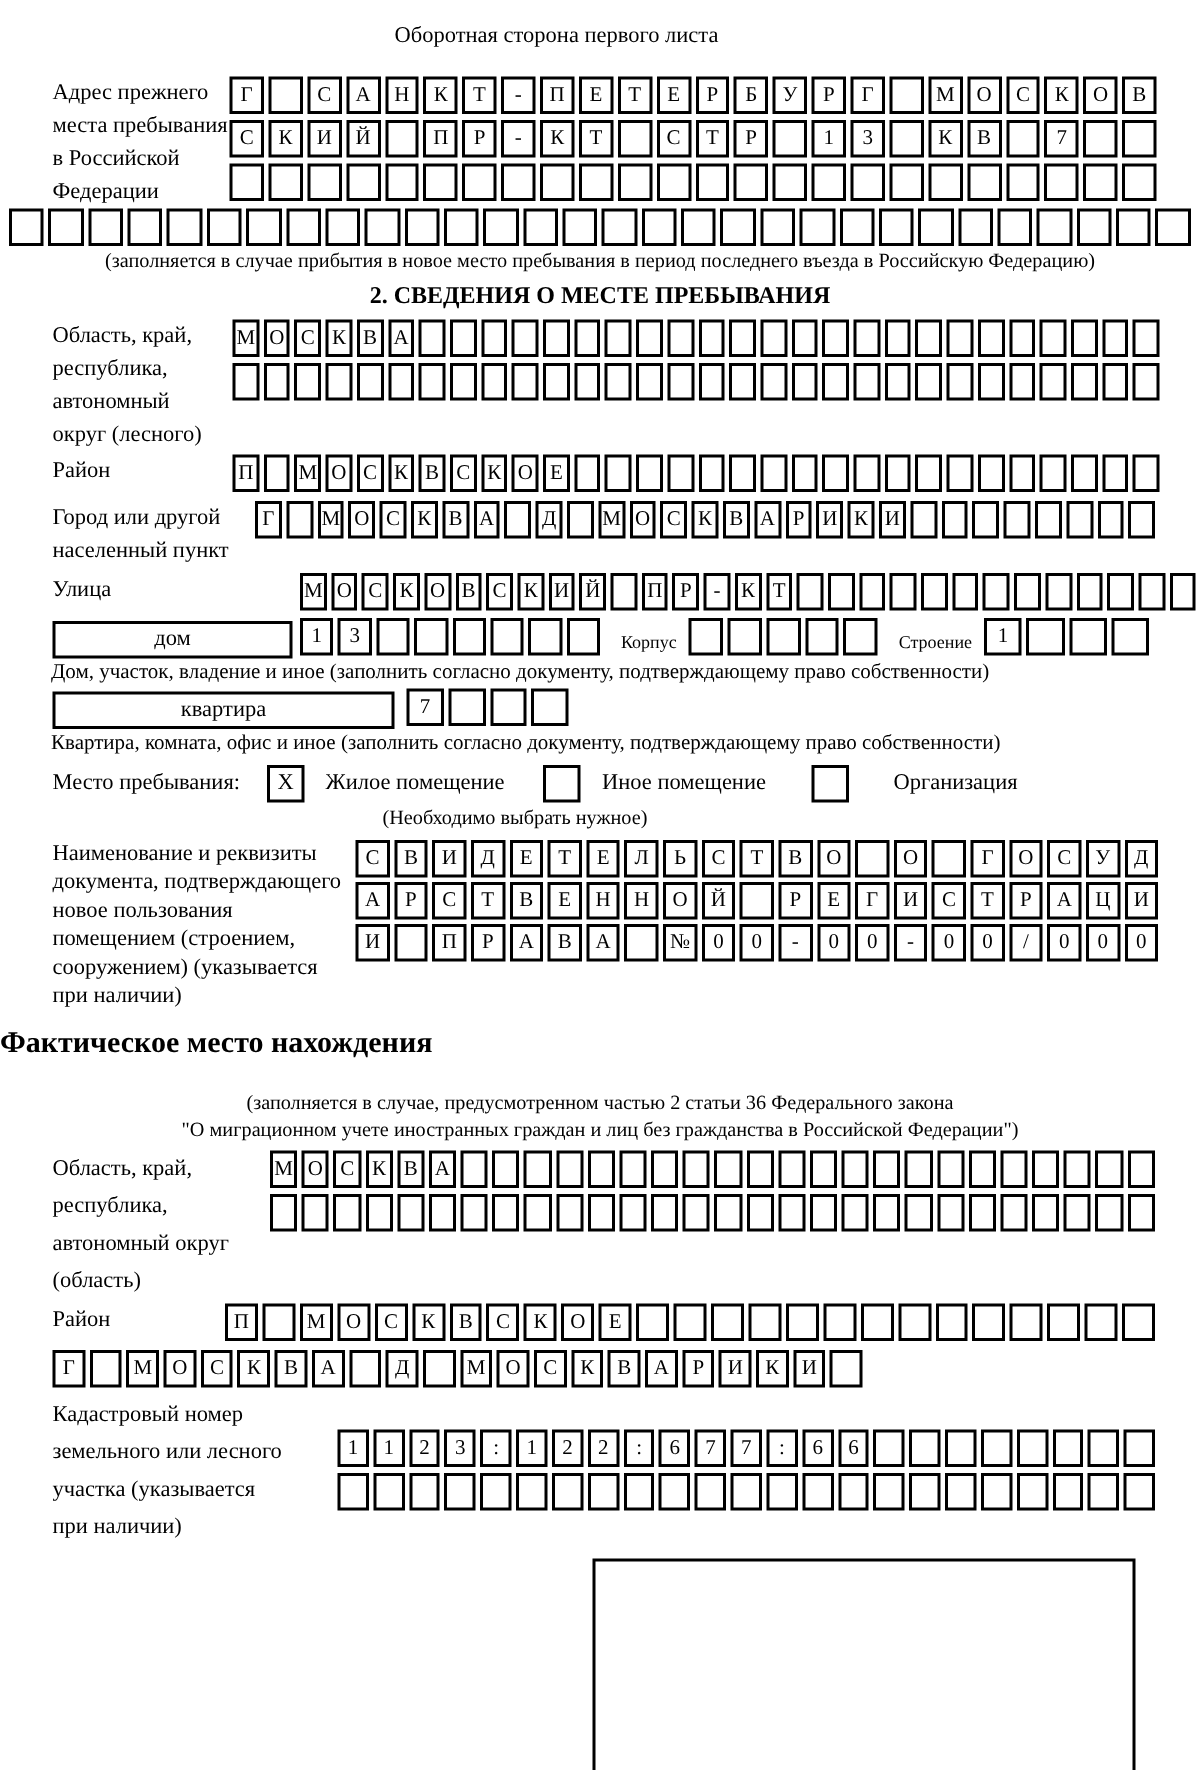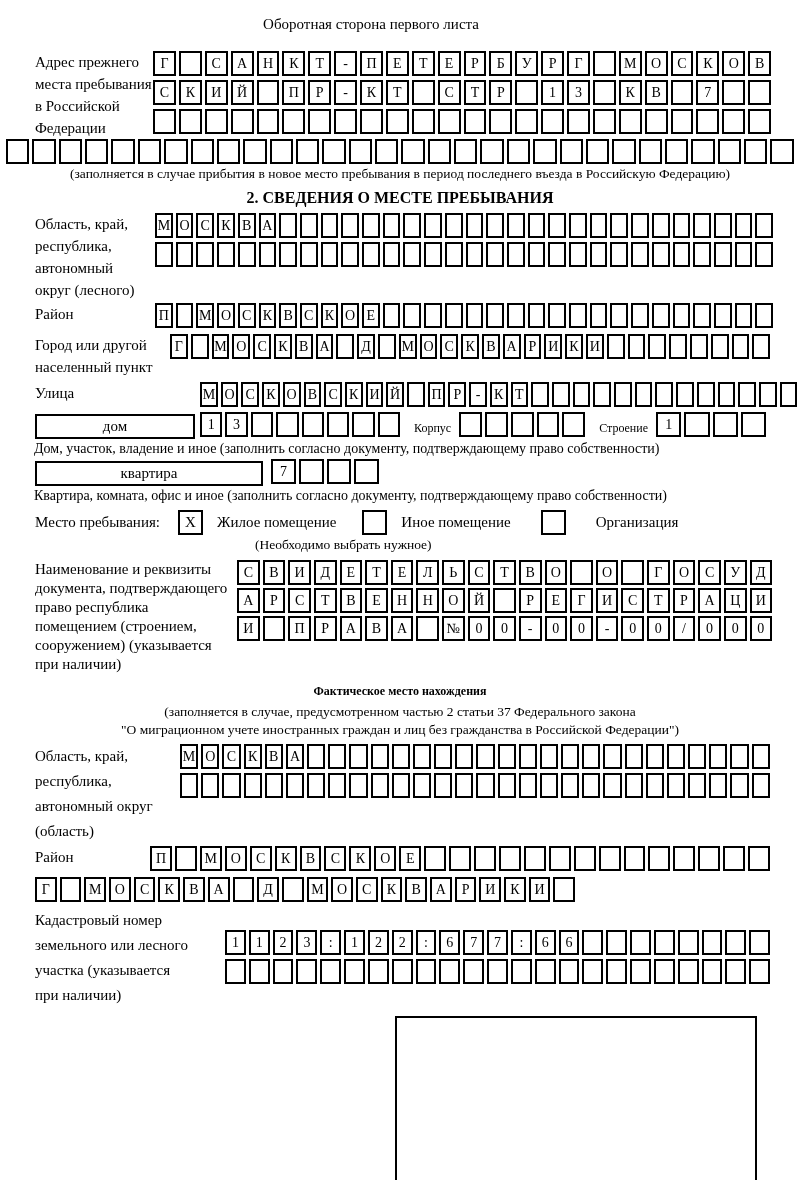--- a/index.html
+++ b/index.html
@@ -36,21 +36,21 @@
   .cw200{width:200px;} .cw126{width:126px;} .cw110{width:110px;} .cw108{width:108px;}
   .inl-label{font-size:12px;margin:3px 8px 0 14px;white-space:nowrap;}
   .stay{display:flex;align-items:center;padding-left:35px;font-size:15px;margin-top:6px;}
   .cb{
     width:21px;height:21px;border:2px solid #000;box-sizing:content-box;flex-shrink:0;
     margin:0 14px 0 18px;display:flex;align-items:center;justify-content:center;font-size:15px;
   }
   .stay-note{padding-left:255px;font-size:13.5px;margin-top:2px;}
   .doc .labelcol div{line-height:19px;}
   .doc .cellrow{margin-bottom:3px;}
-  .title2{text-align:center;font-weight:bold;font-size:12px;margin:10px 0 4px 0;}
+  .title2{text-align:left;font-weight:bold;font-size:20px;margin:10px 0 19px 0;}
   .center-lines{text-align:center;font-size:13.5px;line-height:18px;}
   .cad-rows{margin-top:22px;}
   .stamp{margin:8px 0 0 376px;width:400px;text-align:center;}
   .stamp-box{width:358px;height:175px;border:2px solid #000;margin:0 auto 5px auto;}
 </style>
 </head>
 <body>
 
 <div class="page">
 
@@ -420,21 +420,21 @@
     <span>Иное помещение</span>
     <span class="cb" style="margin-left:30px;"></span>
     <span style="margin-left:16px;">Организация</span>
   </div>
   <div class="stay-note">(Необходимо выбрать нужное)</div>
 
   <div class="block doc" style="margin-top:7px;">
     <div class="labelcol w202">
         <div>Наименование и реквизиты</div>
         <div>документа, подтверждающего</div>
-        <div>право республика</div>
+        <div>новое пользования</div>
         <div>помещением (строением,</div>
         <div>сооружением) (указывается</div>
         <div>при наличии)</div>
       </div>
     <div class="rows rw535">
       <div class="cellrow">
           <span class="cell">С</span>
           <span class="cell">В</span>
           <span class="cell">И</span>
           <span class="cell">Д</span>
@@ -500,21 +500,21 @@
           <span class="cell">/</span>
           <span class="cell">0</span>
           <span class="cell">0</span>
           <span class="cell">0</span>
         </div>
     </div>
   </div>
 
   <div class="title2">Фактическое место нахождения</div>
   <div class="center-lines">
-      <div>(заполняется в случае, предусмотренном частью 2 статьи 37 Федерального закона</div>
+      <div>(заполняется в случае, предусмотренном частью 2 статьи 36 Федерального закона</div>
       <div>"О миграционном учете иностранных граждан и лиц без гражданства в Российской Федерации")</div>
     </div>
 
   <div class="block" style="margin-top:5px;">
     <div class="labelcol w145 lh25">
         <div>Область, край,</div>
         <div>республика,</div>
         <div>автономный округ</div>
         <div>(область)</div>
       </div>

